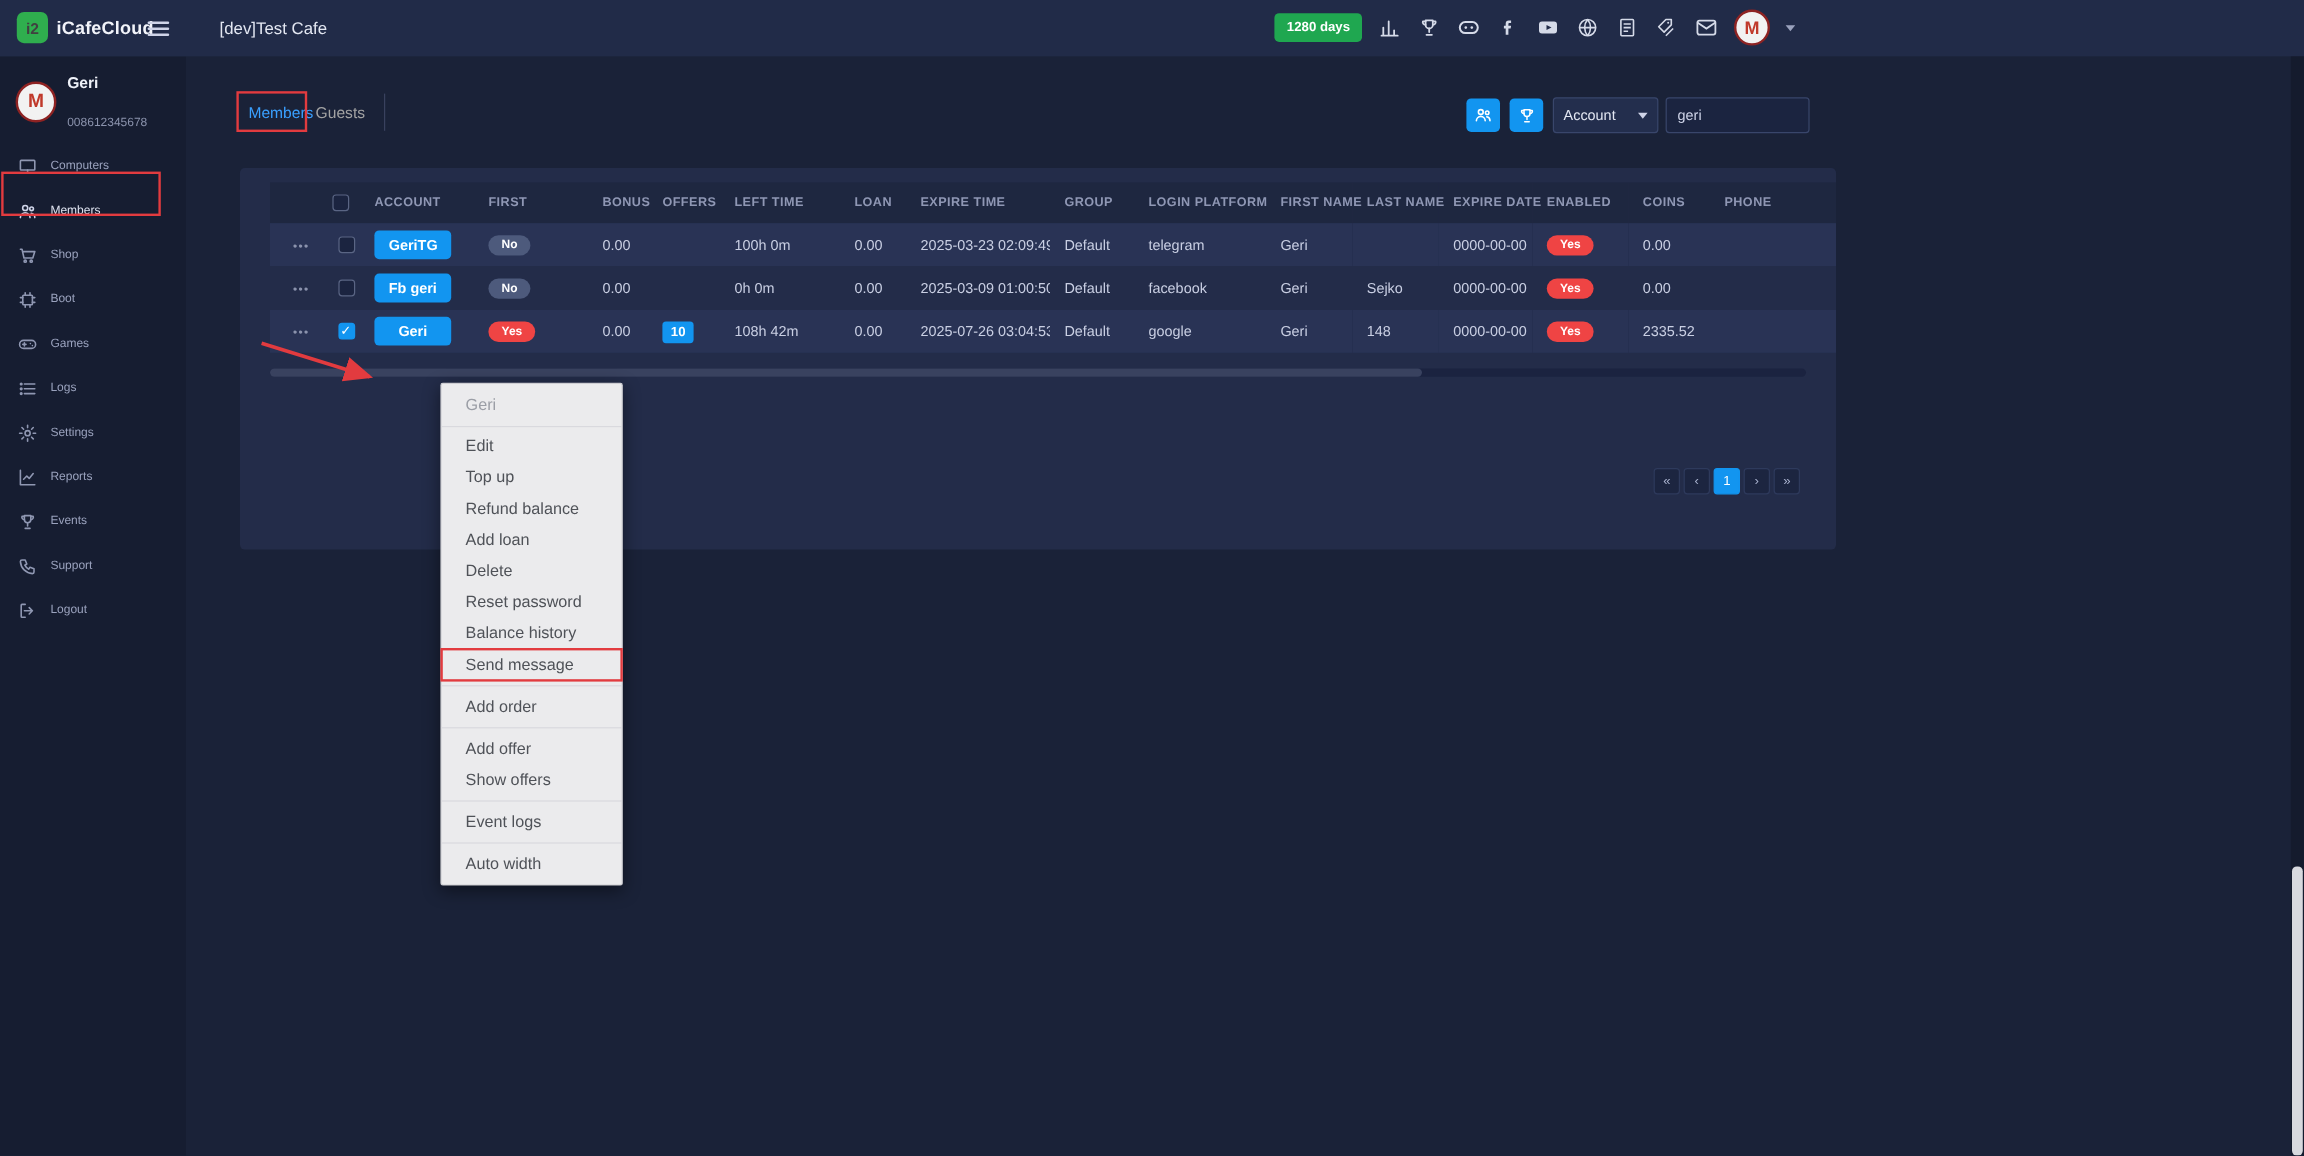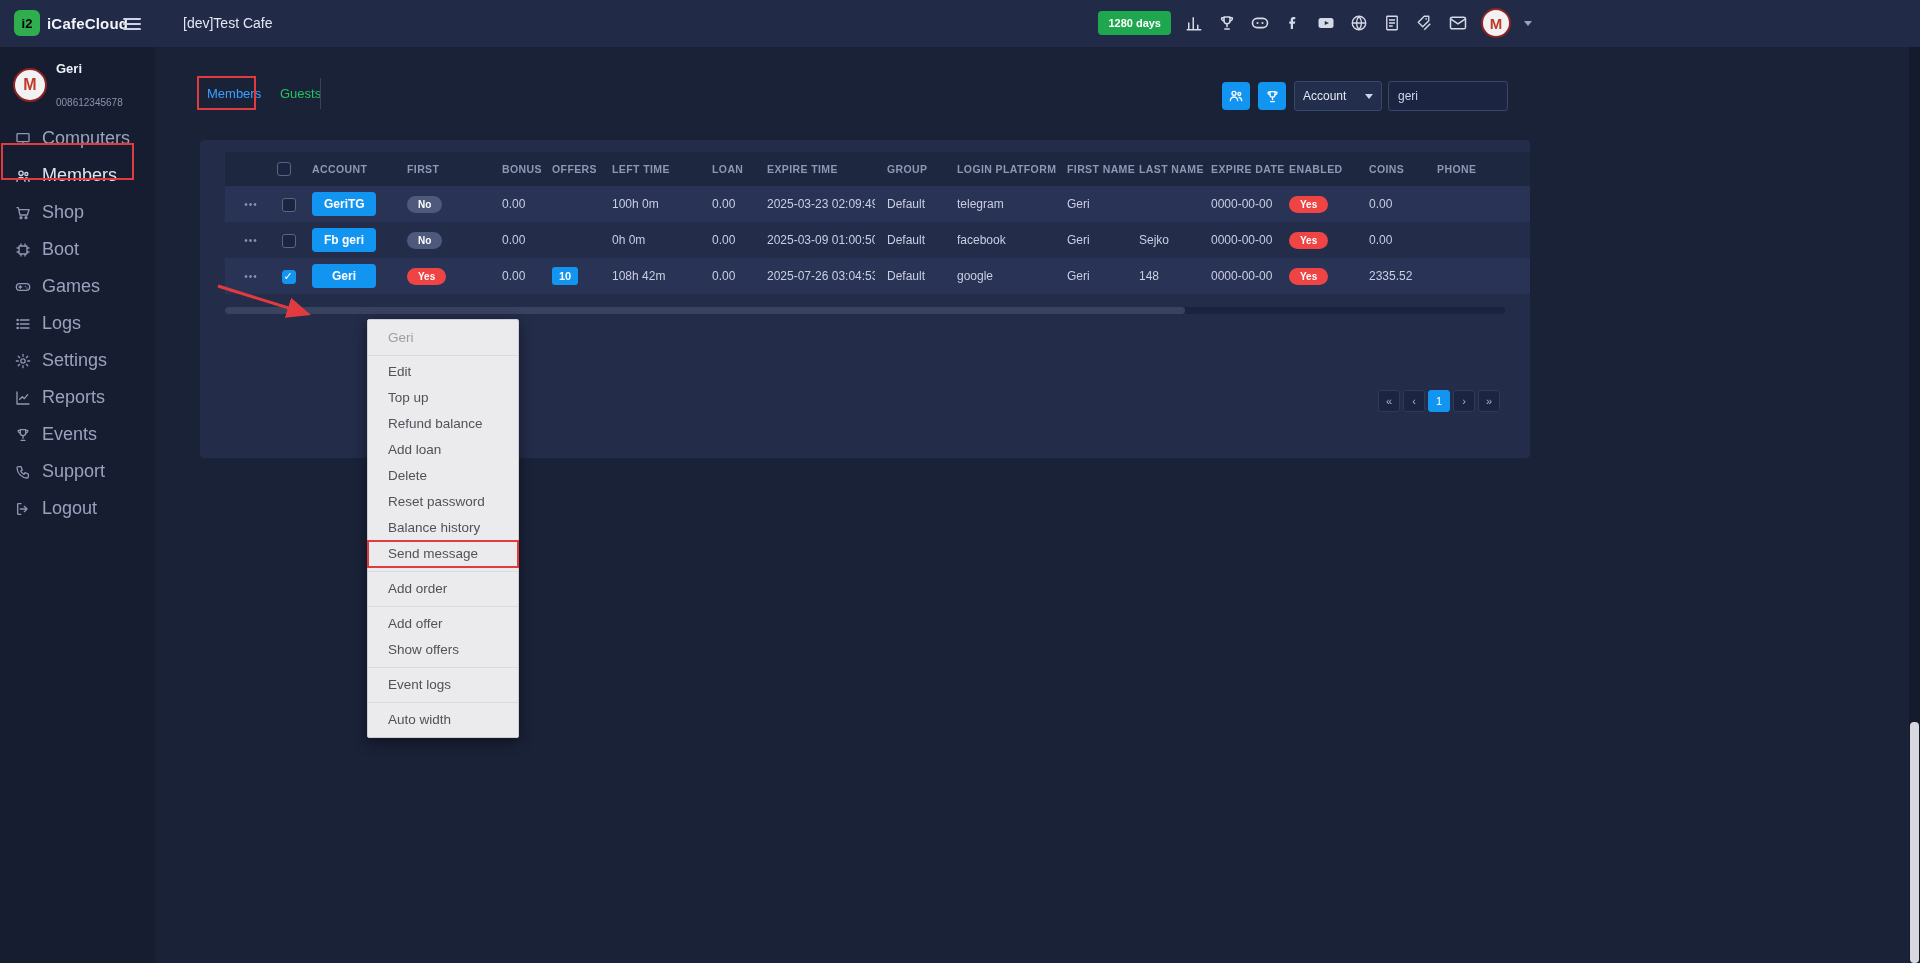--- a/index.html
+++ b/index.html
@@ -13,28 +13,28 @@
   svg { display:block; }
 
   
   .topbar {
     position:absolute; top:0; left:0; width:1920px; height:47px;
     background:#212b48; z-index:5;
   }
   .brand { position:absolute; left:14px; top:10px; display:flex; align-items:center; gap:7px; }
   .brand-logo {
     width:26px; height:26px; background:#2fae4e; border-radius:6px;
-    color:#000000; font-weight:bold; font-size:13px;
+    color:#404040; font-weight:bold; font-size:13px;
     display:flex; align-items:center; justify-content:center;
   }
   .brand-name { color:#f2f4fa; font-size:15px; font-weight:bold; letter-spacing:.2px; }
   .hamburger { position:absolute; left:123px; top:15px; width:18px; cursor:pointer; }
   .hamburger i { display:block; height:2px; background:#cfd4e8; margin:3px 0; border-radius:1px; }
   .cafe-title { position:absolute; left:183px; top:15px; font-size:14px; color:#e3e7f2; }
-  .topbar-right { position:absolute; right:388px; top:8px; display:flex; align-items:center; gap:13px; }
+  .topbar-right { position:absolute; right:424px; top:8px; display:flex; align-items:center; gap:13px; }
   .days-badge { background:#1fa750; color:#fff; font-size:11px; font-weight:bold; border-radius:4px; padding:6px 10px; }
   .tb-icon { width:20px; height:20px; color:#d5dae8; display:flex; align-items:center; justify-content:center; cursor:pointer; }
   .avatar {
     width:30px; height:30px; border-radius:50%; background:#f2f2f2; border:2px solid #8e2323;
     color:#c0392b; font-weight:bold; font-size:15px;
     display:flex; align-items:center; justify-content:center; cursor:pointer;
   }
   .chevron { width:0; height:0; border-left:4px solid transparent; border-right:4px solid transparent; border-top:5px solid #9aa2bd; }
 
   
@@ -42,28 +42,28 @@
   .profile { display:flex; align-items:center; gap:9px; padding:14px 0 12px 13px; }
   .profile-avatar {
     width:34px; height:34px; border-radius:50%; background:#f2f2f2; border:2px solid #8e2323;
     color:#c0392b; font-weight:bold; font-size:16px; flex:0 0 auto;
     display:flex; align-items:center; justify-content:center;
   }
   .profile-name { color:#eef1f8; font-size:13px; font-weight:bold; }
   .profile-phone { color:#8b93ad; font-size:10px; margin-top:21px; }
   .side-item { height:37px; display:flex; align-items:center; gap:11px; padding-left:15px; cursor:pointer; }
   .side-item .sicon { width:16px; height:16px; color:#8f97b2; flex:0 0 auto; }
-  .side-item .slabel { font-size:18px; color:#9aa2bd; }
+  .side-item .slabel { font-size:10px; color:#9aa2bd; }
   .side-item.active .slabel { color:#dfe3f0; }
   .side-item.active .sicon { color:#cfd4e8; }
 
   
   .tab { position:absolute; top:86px; font-size:13px; cursor:pointer; }
   .tab-members { left:207px; color:#3aa0ff; }
-  .tab-guests { left:280px; color:#22c55e; }
+  .tab-guests { left:263px; color:#a3a3a3; }
   .tab-divider { position:absolute; left:320px; top:78px; width:1px; height:31px; background:#39415e; }
   .filter-btn {
     position:absolute; top:82px; width:28px; height:28px; background:#1295f0; border:none;
     border-radius:4px; color:#fff; display:flex; align-items:center; justify-content:center; cursor:pointer;
   }
   .filter-btn.members-f { left:1222px; }
   .filter-btn.trophy-f { left:1258px; }
   .select {
     position:absolute; left:1294px; top:81px; width:88px; height:30px;
     background:#232e4d; border:1px solid #39466b; border-radius:3px;

